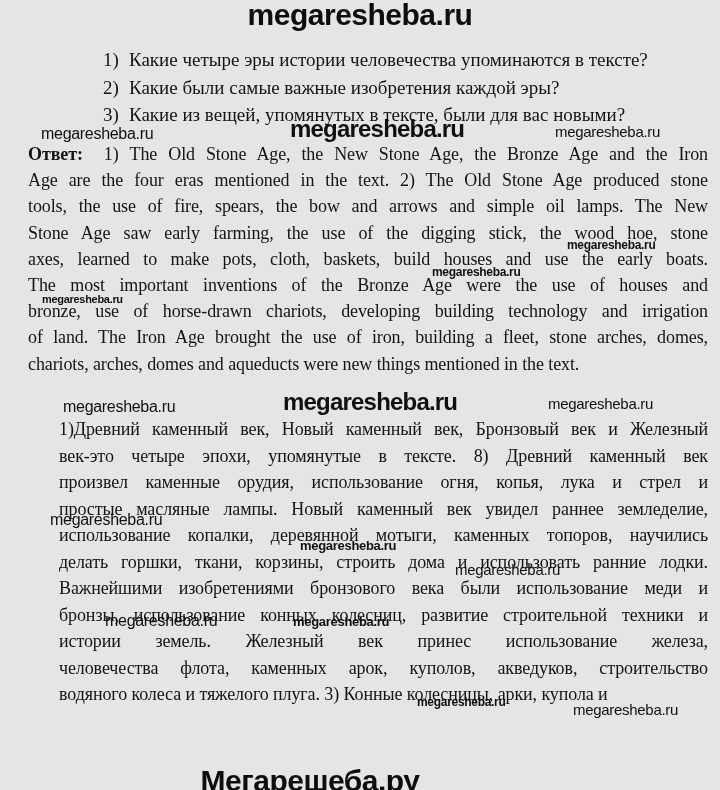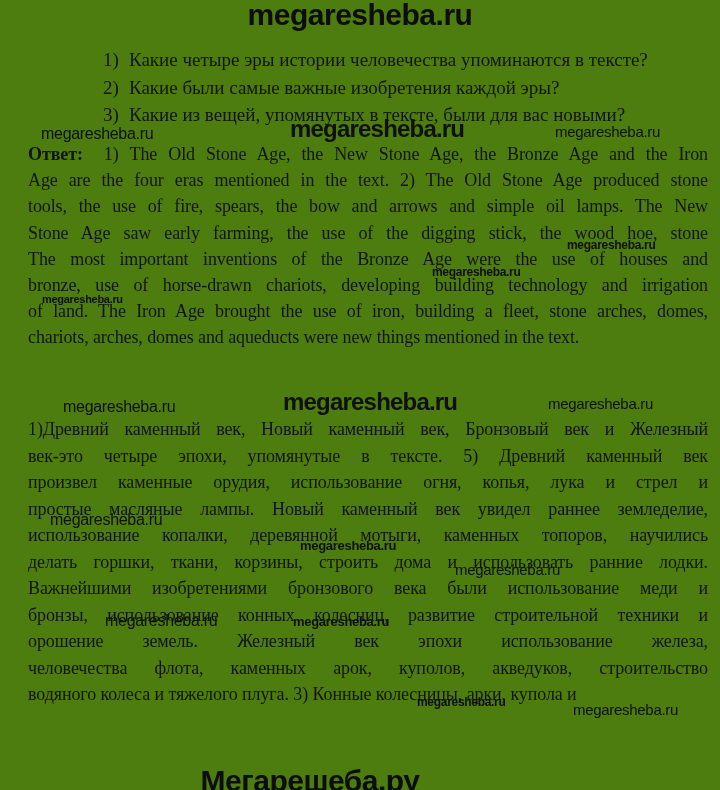--- a/index.html
+++ b/index.html
@@ -1,37 +1,37 @@
 <!DOCTYPE html>
 <html><head>
 <meta charset="utf-8">
 <style>
   html,body { margin:0; padding:0; background:#ffffff; }
   .page {
-    position:relative; width:720px; height:790px; background:#4d7c0f;
+    position:relative; width:720px; height:790px; background:#e5e5e5;
     font-family:"Liberation Serif", serif; color:#141414; overflow:hidden;
   }
   .site-header {
     position:absolute; top:-2px; left:0; width:720px; text-align:center;
     font-family:"Liberation Sans", sans-serif; font-weight:bold; font-size:30px;
     letter-spacing:-0.5px; color:#0d0d0d;
   }
   .site-footer {
     position:absolute; top:764px; left:0; width:620px; text-align:center;
     font-family:"Liberation Sans", sans-serif; font-weight:bold; font-size:30px;
     letter-spacing:-0.5px; color:#0d0d0d;
   }
   .questions { position:absolute; left:63px; top:46px; width:650px; font-size:19px;margin-left:40px; }
   .q-line { line-height:27.5px; white-space:nowrap; }
   .q-num { display:inline-block; min-width:26px; }
   .para { position:absolute; left:28px; width:680px; font-size:18px; letter-spacing:-0.1px; }
   .para-en { top:141px; }
   .para-ru { top:416px; }
   .para-en .jline { line-height:26.2px; }
-  .para-ru .jline { line-height:26.5px; }
+  .para-ru .jline { line-height:26.5px;margin-left:31px; }
   .jline { text-align:justify; text-align-last:justify; height:auto; overflow:hidden; max-height:27px; }
   .jline:last-child { text-align-last:left; }
   .answer-label { font-weight:bold; margin-right:21px; }
   .wm {
     position:absolute; font-family:"Liberation Sans", sans-serif;
     white-space:nowrap; color:#101010; letter-spacing:-0.3px;
   }
   .wm-r { font-weight:400; }
   .wm-b { font-weight:800; }
   .w1  { left:41px;  top:125px; font-size:16px; }
@@ -70,36 +70,37 @@
     </div>
   </div>
 
   <div class="para para-en">
     <div class="jline">
       <span class="answer-label">Ответ:</span><span>1) The Old Stone Age, the New Stone Age, the Bronze Age and the Iron</span>
     </div>
   <div class="jline">Age are the four eras mentioned in the text. 2) The Old Stone Age produced stone</div>
       <div class="jline">tools, the use of fire, spears, the bow and arrows and simple oil lamps. The New</div>
       <div class="jline">Stone Age saw early farming, the use of the digging stick, the wood hoe, stone</div>
+      <div class="jline">axes, learned to make pots, cloth, baskets, build houses and use the early boats.</div>
       <div class="jline">The most important inventions of the Bronze Age were the use of houses and</div>
       <div class="jline">bronze, use of horse-drawn chariots, developing building technology and irrigation</div>
       <div class="jline">of land. The Iron Age brought the use of iron, building a fleet, stone arches, domes,</div>
       <div class="jline">chariots, arches, domes and aqueducts were new things mentioned in the text.</div>
     </div>
 
   <div class="para para-ru">
       <div class="jline">1)Древний каменный век, Новый каменный век, Бронзовый век и Железный</div>
-      <div class="jline">век-это четыре эпохи, упомянутые в тексте. 5) Древний каменный век</div>
+      <div class="jline">век-это четыре эпохи, упомянутые в тексте. 8) Древний каменный век</div>
       <div class="jline">произвел каменные орудия, использование огня, копья, лука и стрел и</div>
       <div class="jline">простые масляные лампы. Новый каменный век увидел раннее земледелие,</div>
       <div class="jline">использование копалки, деревянной мотыги, каменных топоров, научились</div>
       <div class="jline">делать горшки, ткани, корзины, строить дома и использовать ранние лодки.</div>
       <div class="jline">Важнейшими изобретениями бронзового века были использование меди и</div>
       <div class="jline">бронзы, использование конных колесниц, развитие строительной техники и</div>
-      <div class="jline">орошение земель. Железный век эпохи использование железа,</div>
+      <div class="jline">истории земель. Железный век принес использование железа,</div>
       <div class="jline">человечества флота, каменных арок, куполов, акведуков, строительство</div>
       <div class="jline">водяного колеса и тяжелого плуга. 3) Конные колесницы, арки, купола и</div>
     </div>
 
   <span class="wm wm-r w1">megaresheba.ru</span>
   <span class="wm wm-b w2">megaresheba.ru</span>
   <span class="wm wm-r w3">megaresheba.ru</span>
   <span class="wm wm-b w4">megaresheba.ru</span>
   <span class="wm wm-b w5">megaresheba.ru</span>
   <span class="wm wm-b w6">megaresheba.ru</span>

